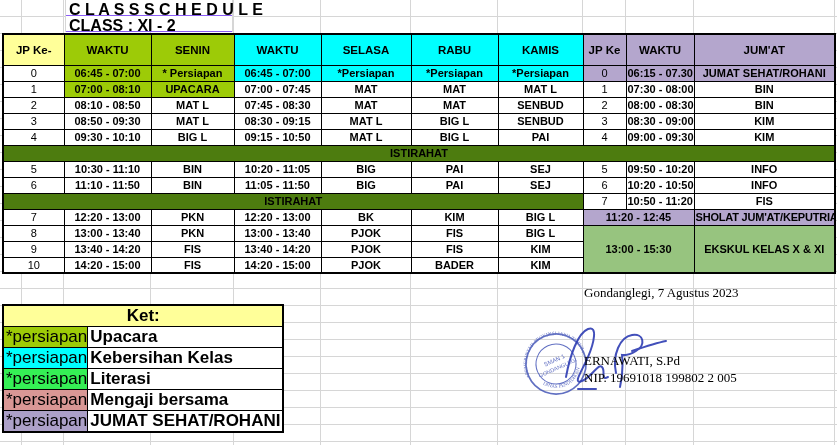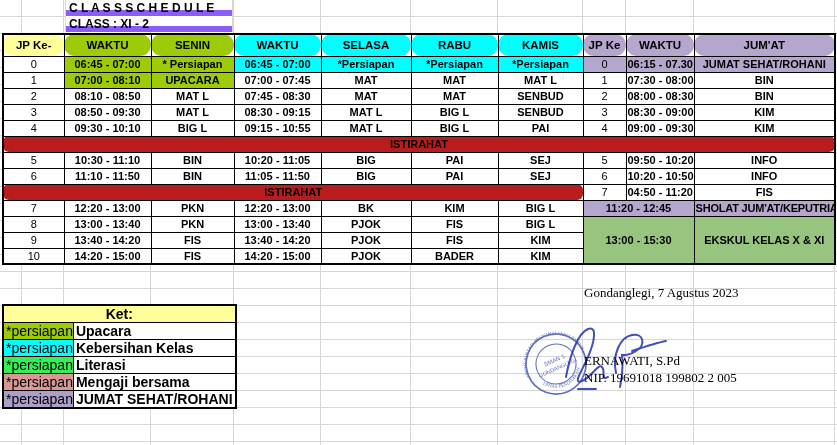--- a/index.html
+++ b/index.html
@@ -24,45 +24,45 @@
       linear-gradient(#d6d6d6,#d6d6d6),
       repeating-linear-gradient(to bottom, transparent 0px, transparent 16px, #d6d6d6 16px, #d6d6d6 17px);
     background-position: 21px 0, 63px 0, 150px 0, 233px 0, 320px 0, 410px 0, 497px 0, 582px 0, 625px 0, 693px 0, 834px 0, 0 0;
     background-size: 1px 100%, 1px 100%, 1px 100%, 1px 100%, 1px 100%, 1px 100%, 1px 100%, 1px 100%, 1px 100%, 1px 100%, 1px 100%, 100% 100%;
     background-repeat: no-repeat, no-repeat, no-repeat, no-repeat, no-repeat, no-repeat, no-repeat, no-repeat, no-repeat, no-repeat, no-repeat, repeat;
   }
 
   
   .title-block { position: absolute; left: 65px; top: 0; width: 168px;
     border-left: 1px solid #d6d6d6; border-right: 1px solid #d6d6d6; background: #fff; }
-  .title-row { height: 16px; border-bottom: 6px solid #8b5cf6; padding: 1px 0 0 3px;
-    font-size: 12px; font-weight: bold; white-space: nowrap; overflow: visible; }
+  .title-row { height: 16px; border-bottom: 1px solid #8b5cf6; padding: 1px 0 0 3px;
+    font-size: 16px; font-weight: bold; white-space: nowrap; overflow: visible; }
 
   
   table { border-collapse: collapse; table-layout: fixed; background: #fff; }
   .sched { position: absolute; left: 2px; top: 33px; width: 832px; border: 2px solid #000; }
   .sched th, .sched td {
     border: 1px solid #000; text-align: center; vertical-align: middle;
     font-size: 11px; white-space: nowrap; overflow: hidden; height: 16px; padding: 0 1px;
   }
-  .sched thead th { height: 22px; font-weight: bold; font-size: 11.5px; border-radius: 12px; }
+  .sched thead th { height: 31px; font-weight: bold; font-size: 11.5px; }
   .b { font-weight: bold; }
   .jp { font-weight: normal; }
   .hy { background: #FFFF99; }
   .g  { background: #9DCB07; }
   .c  { background: #00FFFF; }
   .p  { background: #B4A6CD; margin-top: 33px; }
-  .o  { background: #b91c1c; border-radius: 6px; }
+  .o  { background: #4d7c0f; }
   .eg { background: #97C47F; }
   .tight { font-size: 10px; }
   .fit { font-size: 9.5px; letter-spacing: -0.2px; }
 
   
   .legend { position: absolute; left: 2px; top: 304px; border: 2px solid #000; }
-  .legend td { border: 1px solid #000; height: 15px; font-size: 14px; white-space: nowrap; overflow: hidden; padding: 0 2px; }
+  .legend td { border: 1px solid #000; height: 15px; font-size: 17px; white-space: nowrap; overflow: hidden; padding: 0 2px; }
   .legend .ket { background: #FFFF99; font-weight: bold; text-align: center; }
   .legend .sw { font-weight: normal; overflow: hidden; padding: 0 0 0 2px; }
   .legend .lbl { font-weight: bold; }
   .sw-g { background: #9DCB07; } .sw-c { background: #00FFFF; } .sw-br { background: #35F055; }
   .sw-sal { background: #D99795; } .sw-pur { background: #ACA0C8; }
   .legend .nob { border-top: none; border-right: none; border-bottom: none; background: transparent; overflow: visible; }
 
   
   .sig-block { position: absolute; left: 584px; top: 284px; width: 276px;
     font-family: "Liberation Serif", serif; font-size: 13px; }
@@ -152,21 +152,21 @@
       <td class="b">BIG L</td>
       <td class="b">SENBUD</td>
       <td class="jp">3</td>
       <td class="b tight">08:30 - 09:00</td>
       <td class="b">KIM</td>
     </tr>
     <tr>
       <td class="jp">4</td>
       <td class="b">09:30 - 10:10</td>
       <td class="b">BIG L</td>
-      <td class="b">09:15 - 10:55</td>
+      <td class="b">09:15 - 10:50</td>
       <td class="b">MAT L</td>
       <td class="b">BIG L</td>
       <td class="b">PAI</td>
       <td class="jp">4</td>
       <td class="b tight">09:00 - 09:30</td>
       <td class="b">KIM</td>
     </tr>
     <tr>
       <td colspan="10" class="b o">ISTIRAHAT</td>
     </tr>
@@ -190,21 +190,21 @@
       <td class="b">BIG</td>
       <td class="b">PAI</td>
       <td class="b">SEJ</td>
       <td class="jp">6</td>
       <td class="b tight">10:20 - 10:50</td>
       <td class="b">INFO</td>
     </tr>
     <tr>
       <td colspan="7" class="b o">ISTIRAHAT</td>
       <td class="jp">7</td>
-      <td class="b tight">04:50 - 11:20</td>
+      <td class="b tight">10:50 - 11:20</td>
       <td class="b">FIS</td>
     </tr>
     <tr>
       <td class="jp">7</td>
       <td class="b">12:20 - 13:00</td>
       <td class="b">PKN</td>
       <td class="b">12:20 - 13:00</td>
       <td class="b">BK</td>
       <td class="b">KIM</td>
       <td class="b">BIG L</td>

